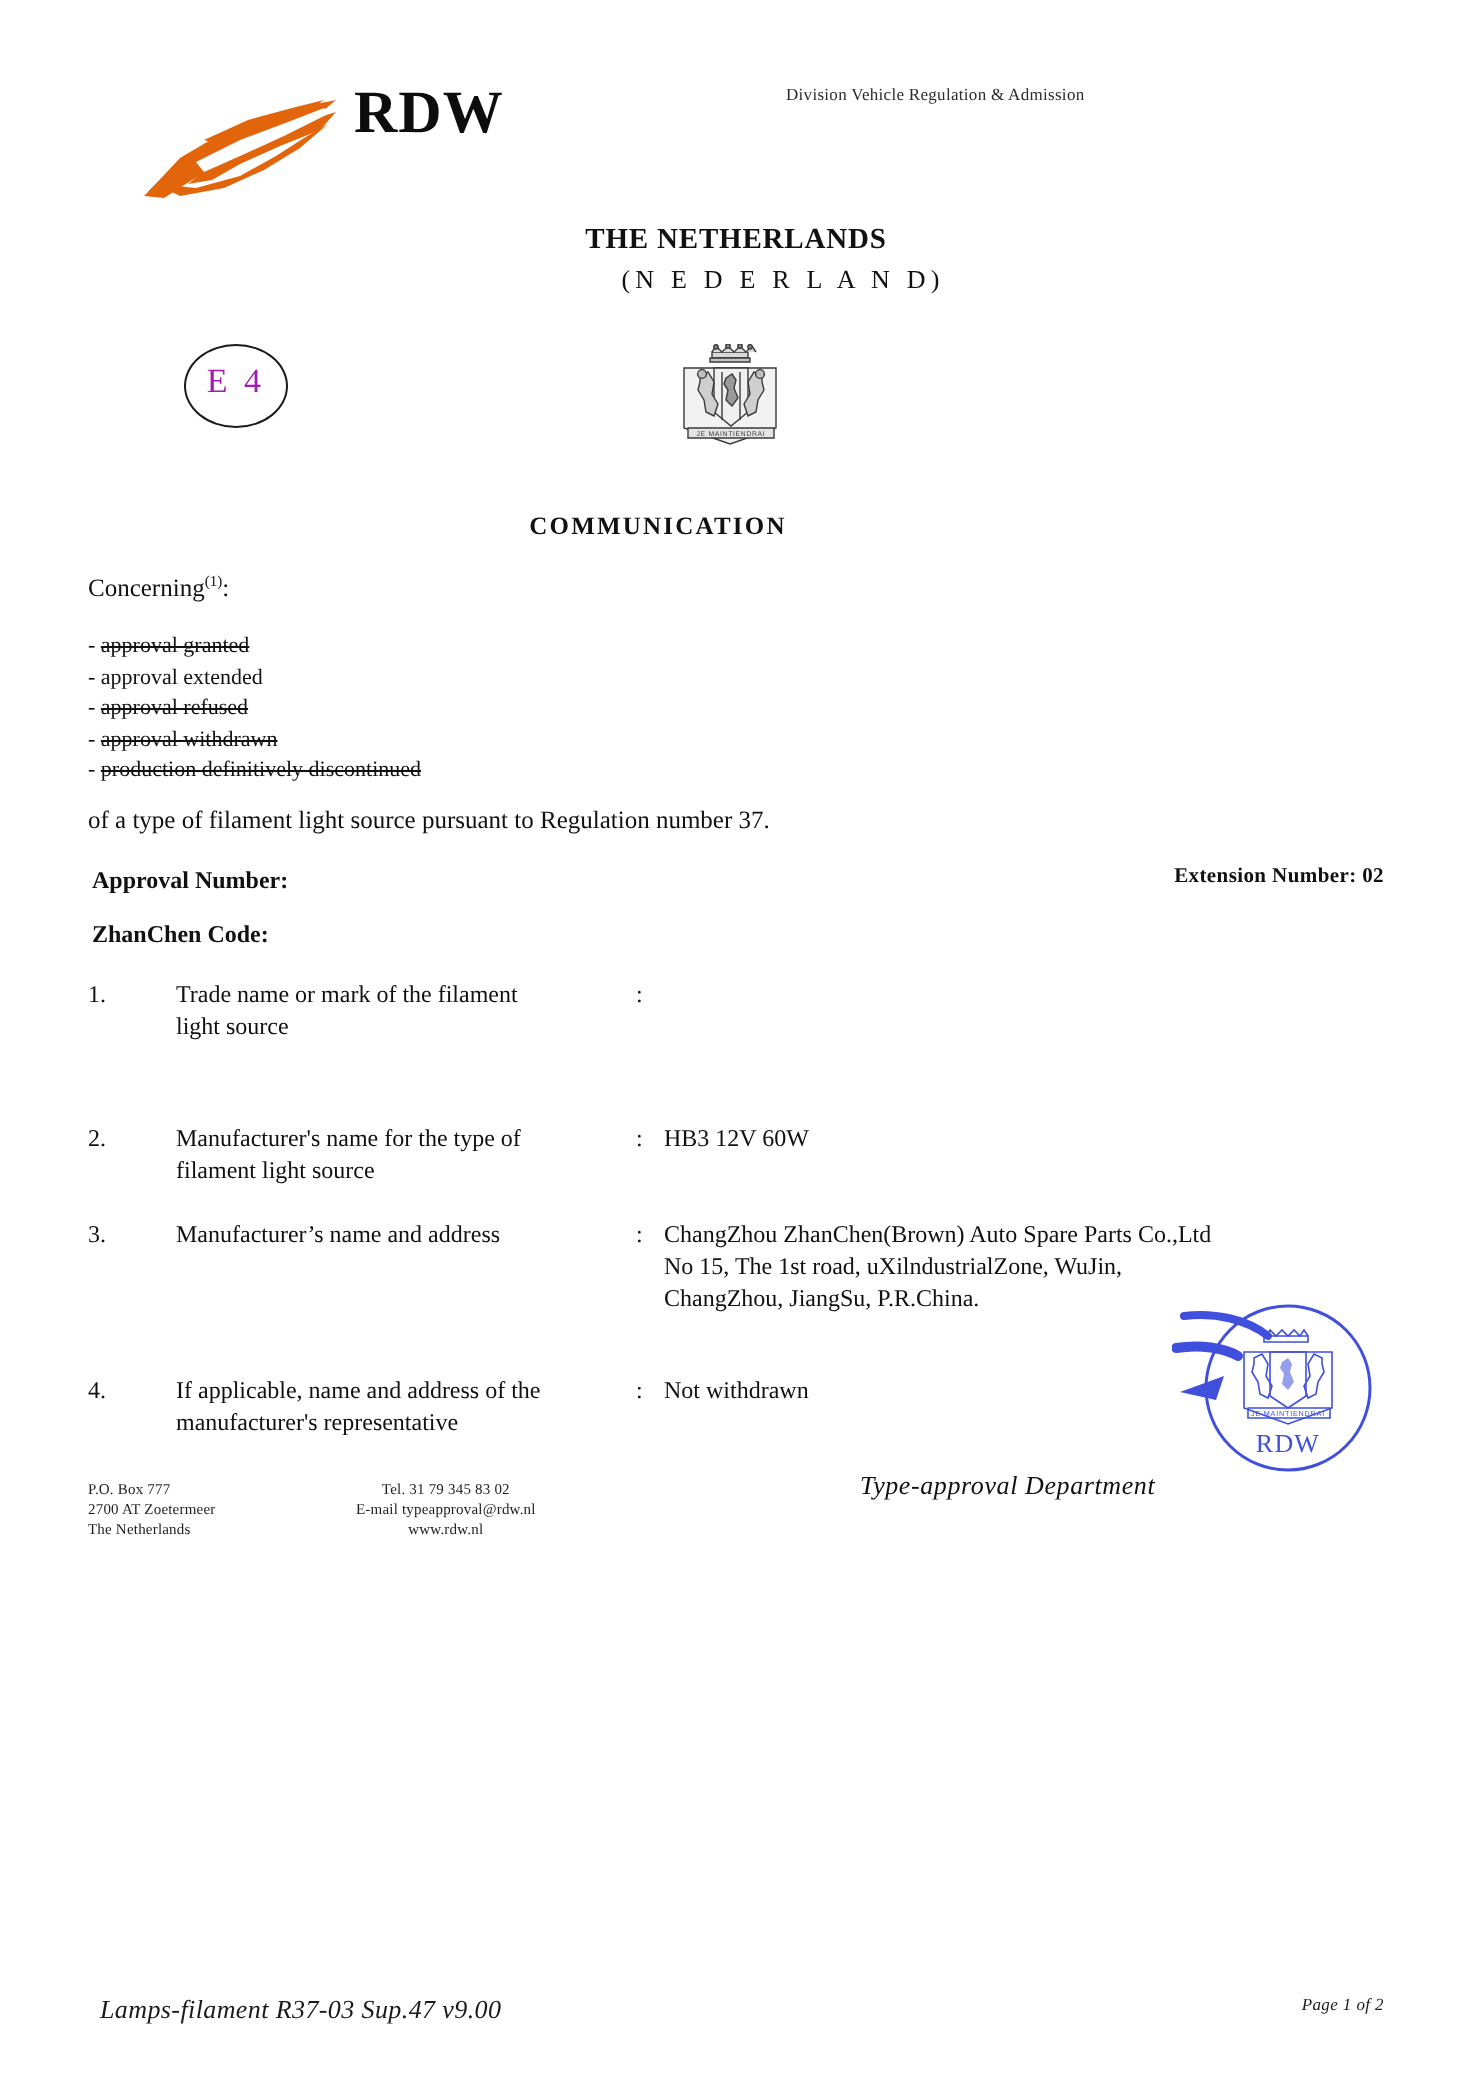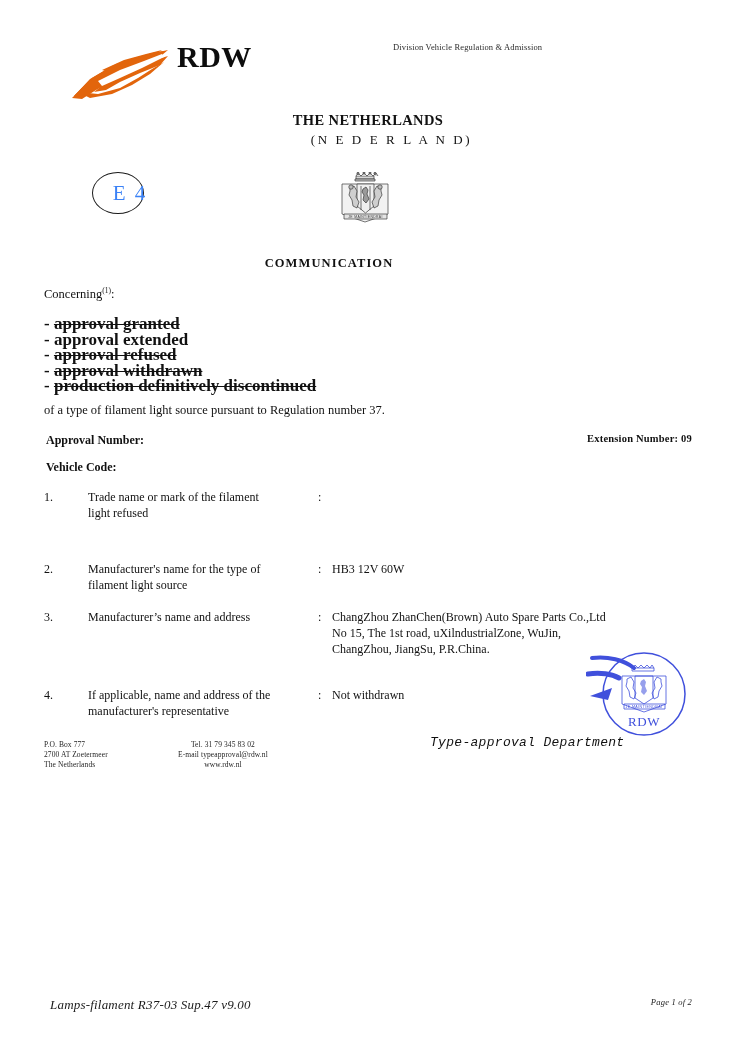--- a/index.html
+++ b/index.html
@@ -19,31 +19,31 @@
     letter-spacing:.15px;color:#2b2b2b;}
 
   .country{position:absolute;left:0;top:112px;width:736px;text-align:center;}
   .country .c1{font-size:14.5px;font-weight:bold;letter-spacing:.4px;}
   .country .c2{font-size:13px;letter-spacing:2.6px;margin-top:3px;margin-left:47px;}
 
   .emark{position:absolute;left:92px;top:172px;width:54px;height:44px;}
   .emark .ring{position:absolute;left:0;top:0;width:52px;height:42px;
     border:1.4px solid #1a1a1a;border-radius:50%;box-sizing:border-box;}
   .emark .etxt{position:absolute;left:0;top:9px;width:52px;text-align:center;
-    font-size:21px;letter-spacing:2px;color:#3b82f6;padding-left:12px;}
+    font-size:17px;letter-spacing:2px;color:#a21caf;}
 
   .arms{position:absolute;left:330px;top:172px;width:70px;height:56px;}
 
   .communication{position:absolute;left:0;top:256px;width:658px;text-align:center;
     font-size:12.5px;font-weight:bold;letter-spacing:1.1px;}
 
   
   .concerning{position:absolute;left:44px;top:286px;font-size:12.5px;}
   .concerning sup{font-size:7.5px;vertical-align:super;}
-  .optlist{position:absolute;left:44px;top:316px;font-size:17px;line-height:15.6px;font-weight:bold;}
+  .optlist{position:absolute;left:44px;top:316px;font-size:11px;line-height:15.6px;}
   .optlist div{white-space:nowrap;}
   .struck span.txt{text-decoration:line-through;text-decoration-thickness:1px;}
 
   .pursuant{position:absolute;left:44px;top:403px;font-size:12.5px;}
 
   
   .approval-number{position:absolute;left:46px;top:433px;font-size:12px;font-weight:bold;}
   .extension{position:absolute;right:44px;top:433px;font-size:10.5px;font-weight:bold;
     letter-spacing:.2px;text-align:right;}
   .approval-code{position:absolute;left:46px;top:460px;font-size:12px;font-weight:bold;}
@@ -62,21 +62,21 @@
 
   
   .stamp{position:absolute;left:586px;top:652px;width:108px;height:88px;}
 
   
   .addr{position:absolute;left:44px;top:740px;font-size:7.5px;line-height:10px;
     color:#1e1e1e;letter-spacing:.1px;}
   .addr2{position:absolute;left:178px;top:740px;font-size:7.5px;line-height:10px;
     color:#1e1e1e;letter-spacing:.1px;text-align:center;}
   .signature{position:absolute;left:430px;top:735px;font-size:13px;font-style:italic;
-    letter-spacing:.3px;font-family:Liberation Mono, monospace;}
+    letter-spacing:.3px;}
 
   
   .foot-left{position:absolute;left:50px;top:997px;font-size:13px;font-style:italic;
     letter-spacing:.2px;color:#1a1a1a;}
   .foot-right{position:absolute;right:44px;top:997px;font-size:8.5px;font-style:italic;
     letter-spacing:.2px;color:#1a1a1a;text-align:right;}
 </style>
 </head>
 <body>
 
@@ -167,28 +167,28 @@
     </div>
     <div class="struck">
       <span>-</span>
       <span class="txt">production definitively discontinued</span>
     </div>
   </div>
 
   <div class="pursuant">of a type of filament light source pursuant to Regulation number 37.</div>
 
   <div class="approval-number">Approval Number:</div>
-  <div class="extension">Extension Number: 09</div>
-  <div class="approval-code">Vehicle Code:</div>
+  <div class="extension">Extension Number: 02</div>
+  <div class="approval-code">ZhanChen Code:</div>
 
   <div class="item" id="item1">
     <div class="num">1.</div>
     <div class="label">
       <div>Trade name or mark of the filament</div>
-      <div>light refused</div>
+      <div>light source</div>
     </div>
     <div class="colon">:</div>
     <div class="value"></div>
   </div>
 
   <div class="item" id="item2">
     <div class="num">2.</div>
     <div class="label">
       <div>Manufacturer's name for the type of</div>
       <div>filament light source</div>

